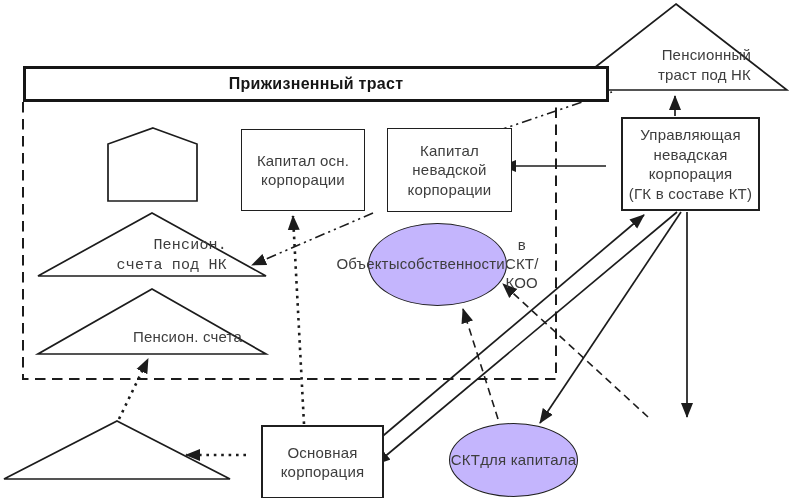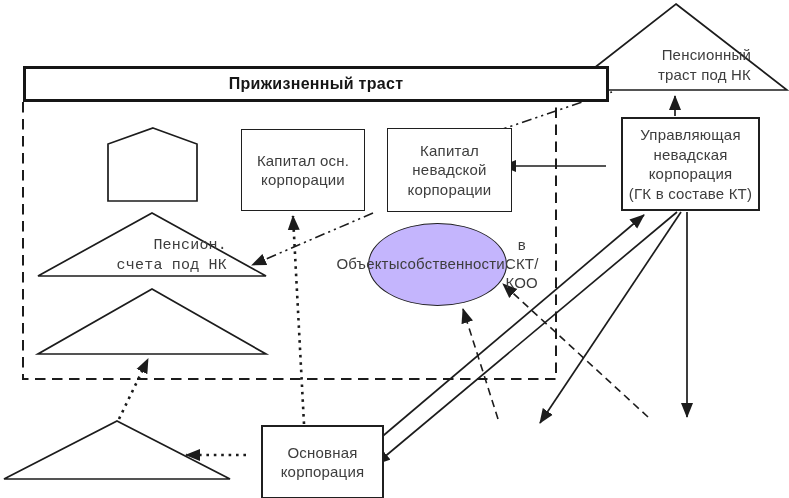--- a/index.html
+++ b/index.html
@@ -108,23 +108,30 @@
   <div class="node-box" id="box-main-corp">
     <span>Основная</span>
     <span>корпорация</span>
   </div>
 
   <div class="node-ellipse" id="el-objects">
     <span>Объекты</span>
     <span>собственности</span>
     <span>в СКТ/КОО</span>
   </div>
+  <div class="node-ellipse" id="el-skt">
+    <span>СКТ</span>
+    <span>для капитала</span>
+  </div>
 
   <div class="tri-label" id="lbl-pension-trust-nk">
     <span>Пенсионный</span>
     <span>траст под НК</span>
   </div>
   <div class="tri-label" id="lbl-pension-accounts-nk">
     <span>Пенсион.</span>
     <span>счета под НК</span>
   </div>
+  <div class="tri-label" id="lbl-pension-accounts">
+    <span>Пенсион. счета</span>
+  </div>
 
 </div>
 
 </body></html>

